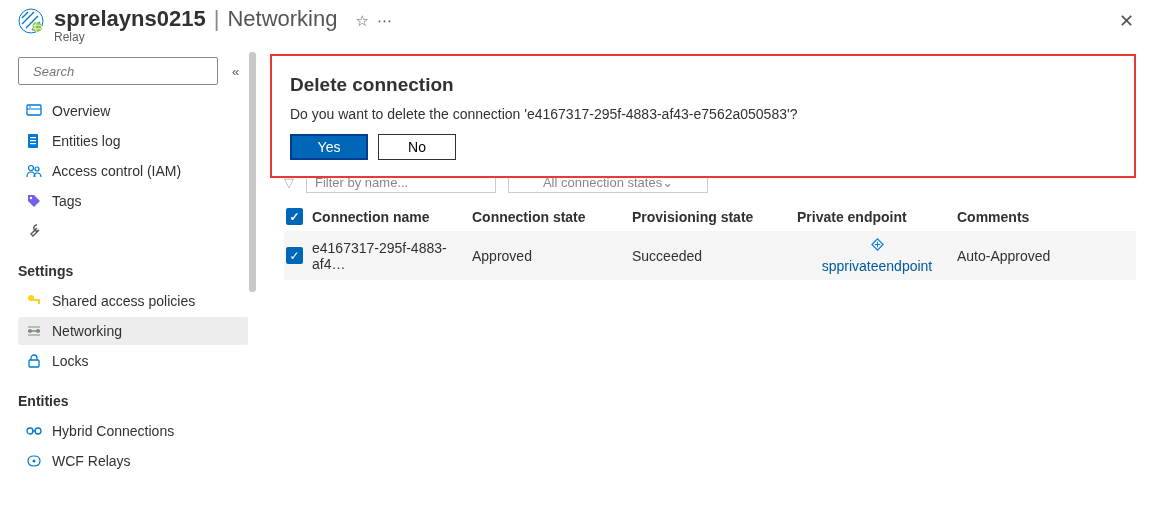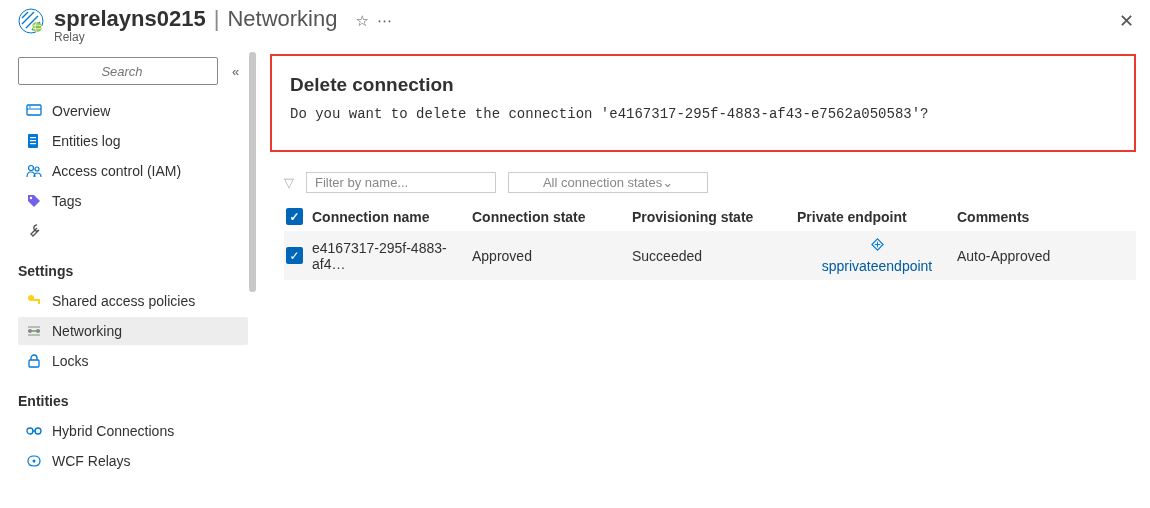--- a/index.html
+++ b/index.html
@@ -16,36 +16,36 @@
 .hdr-sub { font-size:12px; color:#605e5c; margin-top:-2px; }
 .hdr-actions { margin-left:10px; display:flex; gap:8px; align-items:center; margin-top:4px;}
 .hdr-actions span { cursor:pointer; color:#555; font-size:15px;}
 .close-x { margin-left:auto; font-size:18px; color:#555; cursor:pointer; margin-top:4px;}
 
 
 .body-row { display:flex; height:calc(100% - 54px); }
 .sidebar { width:256px; padding:5px 0 0 18px; position:relative;}
 .search-row { display:flex; align-items:center; gap:6px;}
 .search-box { flex:1; border:1px solid #8a8886; border-radius:2px; height:28px; display:flex; align-items:center; padding:0 8px; color:#605e5c; gap:6px; max-width:200px;}
-.search-box input { border:none; outline:none; font-size:13px; flex:1; font-style:italic; color:#605e5c;text-align:center;}
+.search-box input { border:none; outline:none; font-size:13px; flex:1; font-style:italic; color:#605e5c;}
 .collapse-ch { color:#605e5c; font-size:13px; cursor:pointer; margin-left:8px;}
 .nav-item { display:flex; align-items:center; gap:10px; padding:6px 8px; margin:2px 8px 2px 0; border-radius:2px; cursor:pointer; font-size:14px; color:#323130; }
 .nav-item.active { background:#ededed; }
 .nav-group { font-size:14px; font-weight:600; padding:16px 0 6px 0;}
 .nav-icon { width:16px; height:16px; display:flex; align-items:center; justify-content:center; flex-shrink:0;}
 .side-scroll { position:absolute; right:0; top:0; bottom:0; width:7px; background:transparent;}
 .side-scroll .thumb { position:absolute; top:0; width:7px; height:240px; background:#c8c8c8; border-radius:3px;}
 
 
 .main { flex:1; position:relative; padding:0 12px; }
 
 
 .dialog { position:absolute; top:2px; left:14px; right:14px; background:#fff; border:2px solid #e83a2e; padding:18px 18px 16px 18px; z-index:10;}
 .dialog h2 { font-size:19px; font-weight:600; margin-bottom:10px;}
-.dialog p { font-size:14px; margin-bottom:12px;font-family:Liberation Mono, monospace;}
+.dialog p { font-size:14px; margin-bottom:12px;}
 .dlg-btns { display:flex; gap:10px; }
 .btn { min-width:78px; height:26px; border:1px solid #323130; background:#fff; font-size:14px; cursor:pointer; }
 .btn.primary { background:#0067b8; border:2px solid #003c8f; color:#fff; font-weight:400; }
 
 
 .faded-bar { position:absolute; top:120px; left:28px; right:14px; display:flex; gap:12px; align-items:center; color:#aaa; font-size:13px;}
 .faded-box { border:1px solid #ccc; padding:2px 8px; color:#888; }
 .faded-box.wide { min-width:190px; }
 .faded-box.sel { min-width:200px; display:flex; justify-content:center;}
 
@@ -208,20 +208,24 @@
     <div class="side-scroll">
         <div class="thumb"></div>
       </div>
   </div>
 
   <div class="main">
 
     <div class="dialog">
       <h2>Delete connection</h2>
       <p>Do you want to delete the connection 'e4167317-295f-4883-af43-e7562a050583'?</p>
+      <div class="dlg-btns">
+        <button class="btn primary">Yes</button>
+        <button class="btn">No</button>
+      </div>
     </div>
 
     <div class="faded-bar">
       <span>▽</span>
       <span class="faded-box wide">Filter by name...</span>
       <span class="faded-box sel">
           <span>All connection states</span>
           <span>⌄</span>
         </span>
     </div>

